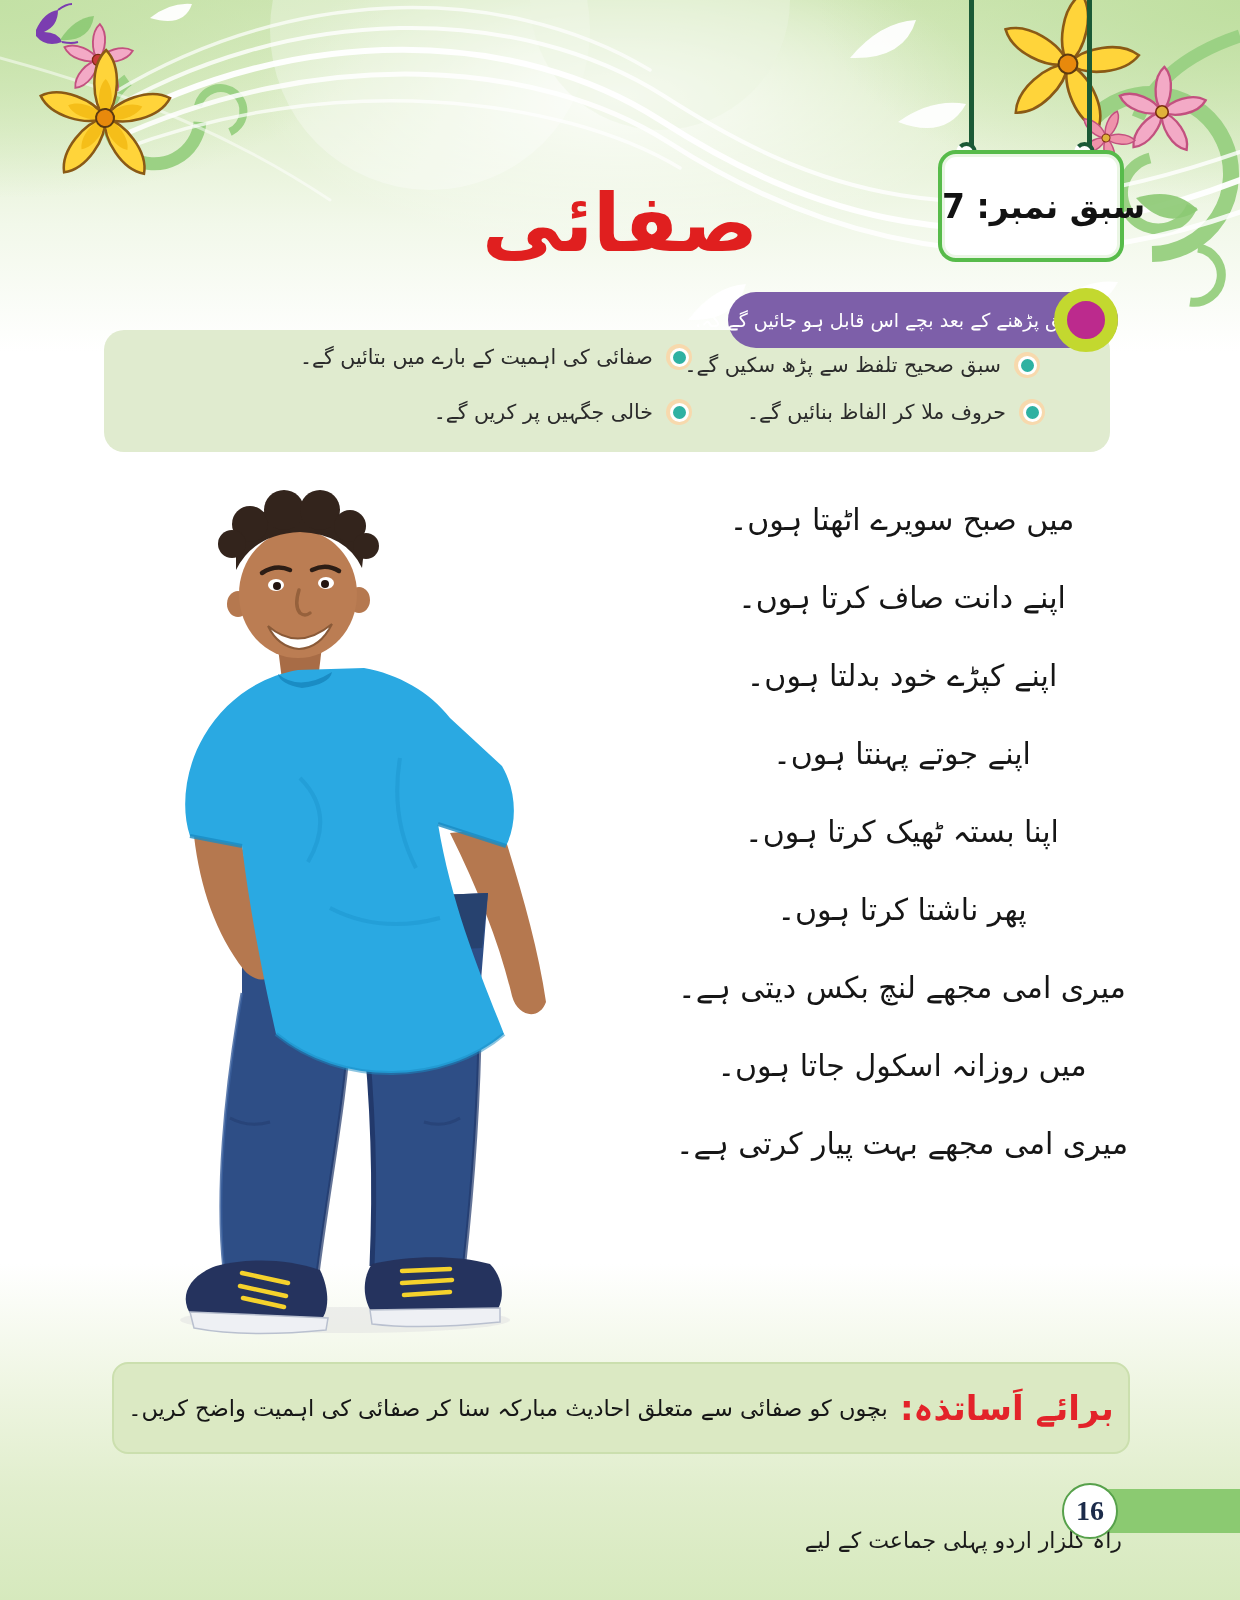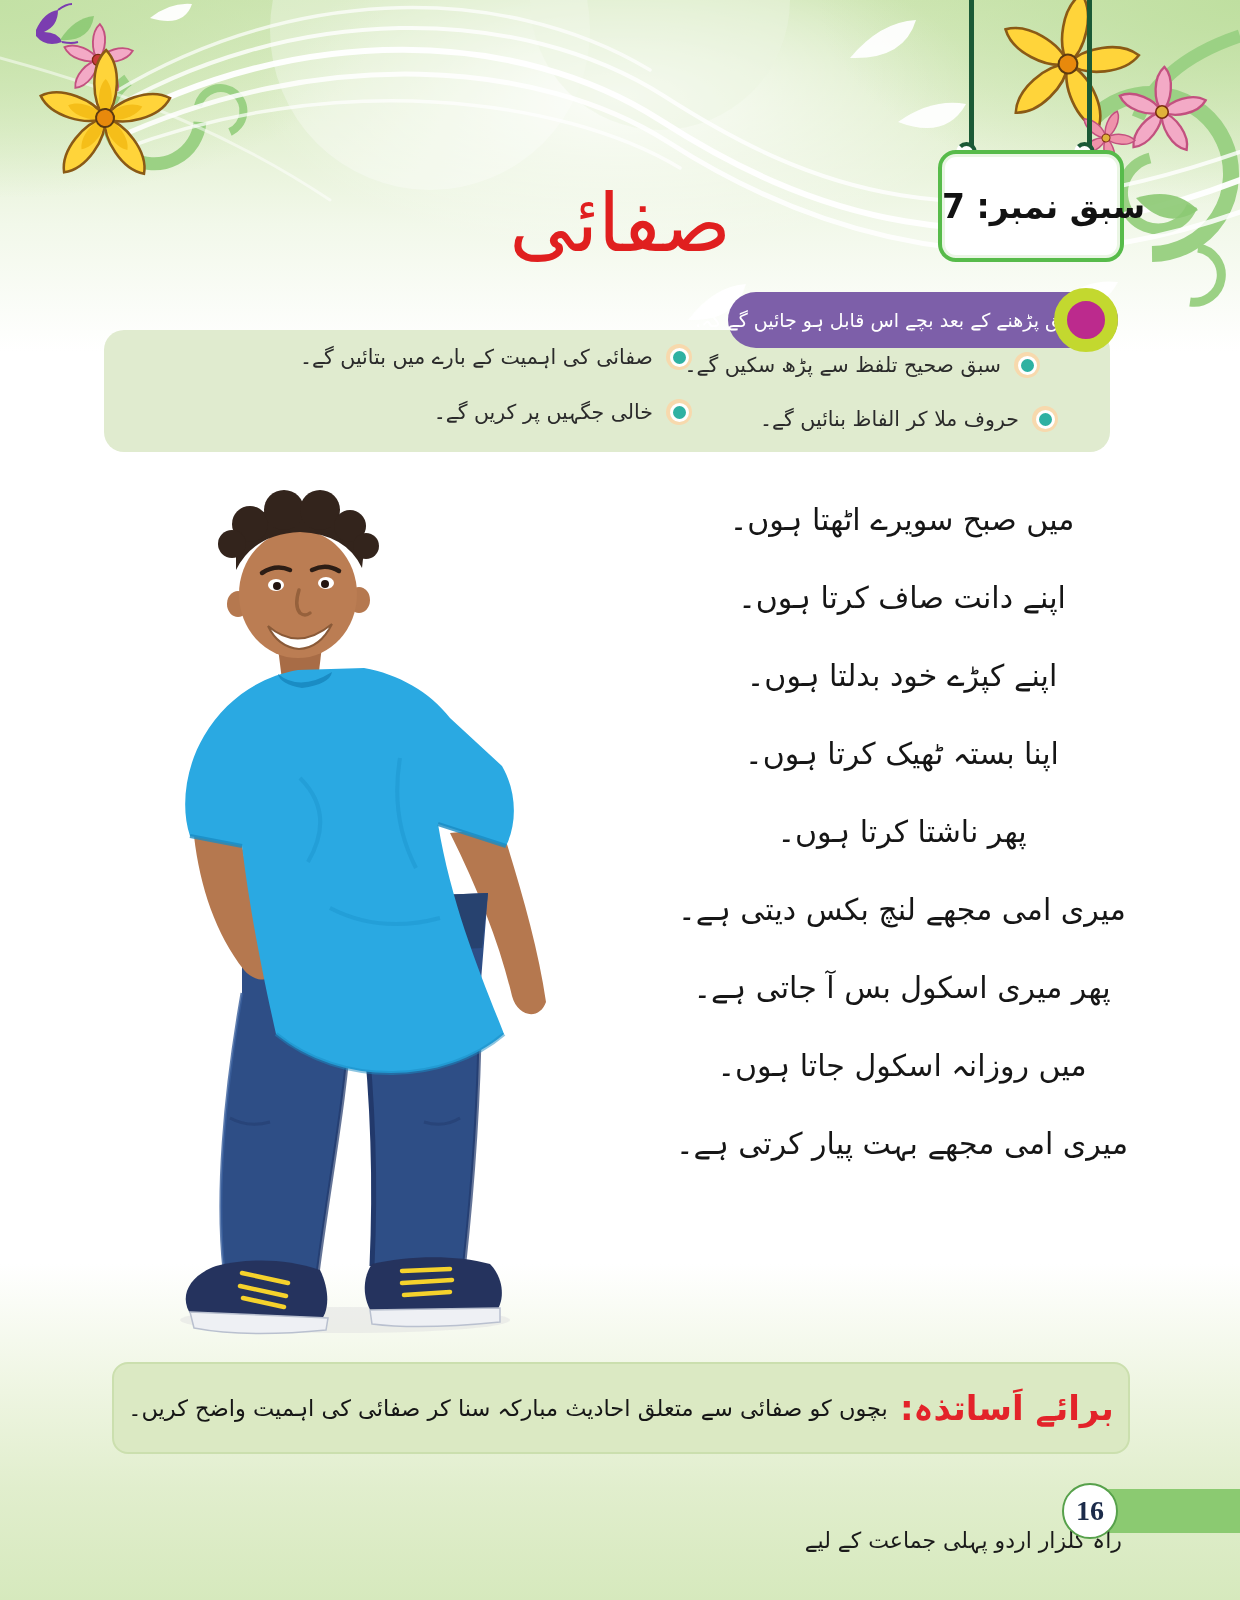--- a/index.html
+++ b/index.html
@@ -16,35 +16,35 @@
   svg{display:block;}
   
   .string{position:absolute;top:0;width:5px;height:152px;background:#1b5a36;}
   .curl{position:absolute;width:13px;height:13px;border:4px solid #1b5a36;border-left-color:transparent;border-radius:50%;background:#fff;}
   .lesson-tag{
     left:938px;top:150px;width:178px;height:104px;background:#ffffff;
     border:4px solid #57bb4a;border-radius:18px;box-shadow:inset 0 0 0 3px #eaf6e4;
     display:flex;align-items:center;justify-content:flex-end;
     font-size:33px;font-weight:bold;color:#121212;direction:rtl;white-space:nowrap;
   }
-  .page-title{left:0;right:0;top:176px;text-align:center;font-size:80px;line-height:1.2;font-weight:normal;color:#e01f1f;direction:rtl;}
+  .page-title{left:0;right:0;top:176px;text-align:center;font-size:80px;line-height:1.2;font-weight:bold;color:#e01f1f;direction:rtl;}
   
   .banner{
     left:728px;top:292px;width:390px;height:56px;background:#7d5fa9;border-radius:28px;
     display:flex;align-items:center;justify-content:center;box-sizing:border-box;
     padding:0 62px 0 16px;color:#ffffff;font-size:19px;direction:rtl;white-space:nowrap;z-index:3;
   }
   .banner-ring{
     left:1054px;top:288px;width:64px;height:64px;border-radius:50%;
     background:#bc2a8d;border:13px solid #c3d82f;box-sizing:border-box;z-index:4;
   }
   
   .objectives-box{left:104px;top:330px;width:1006px;height:122px;background:#e0ebcf;border-radius:20px;z-index:2;}
   .obj-item{position:absolute;display:flex;direction:rtl;align-items:center;gap:13px;font-size:20.5px;color:#2b2b2b;white-space:nowrap;}
-  .obj-item.o0{right:70px;top:22px;} .obj-item.o1{right:52px;top:69px;margin-top:7px;}
+  .obj-item.o0{right:70px;top:22px;} .obj-item.o1{right:65px;top:69px;}
   .obj-item.o2{right:418px;top:14px;} .obj-item.o3{right:418px;top:69px;}
   .bullet{width:26px;height:26px;border-radius:50%;background:#f7d9ad;display:flex;align-items:center;justify-content:center;flex:0 0 auto;}
   .bullet i{display:block;width:13px;height:13px;border-radius:50%;background:#2fb1a2;border:3px solid #ffffff;}
   
   .lines{left:612px;top:480px;width:580px;}
   .line{height:78px;display:flex;align-items:center;justify-content:center;font-size:30px;color:#161616;direction:rtl;white-space:nowrap;}
   
   .teacher-note{
     left:112px;top:1362px;width:1014px;height:88px;background:#dbe9c3;border:2px solid #cbdfae;border-radius:16px;
     display:flex;align-items:center;justify-content:center;gap:12px;direction:rtl;white-space:nowrap;
@@ -262,24 +262,24 @@
       <path d="M128,196 Q150,214 182,194 Q180,206 152,210 Q130,206 128,196 Z" fill="#1a8cc4"></path>
       <path d="M150,300 q36,36 8,84 M250,280 q-10,60 16,110 M180,430 q50,26 110,10" stroke="#1587bf" stroke-width="4" fill="none" opacity="0.3"></path>
       <path d="M126,556 C192,610 296,606 354,556" stroke="#1a8cc4" stroke-width="4" fill="none" opacity="0.5"></path>
     </g>
   </svg>
 
   <div class="abs lines">
     <div class="line">میں صبح سویرے اٹھتا ہوں۔</div>
     <div class="line">اپنے دانت صاف کرتا ہوں۔</div>
     <div class="line">اپنے کپڑے خود بدلتا ہوں۔</div>
+    <div class="line">اپنے جوتے پہنتا ہوں۔</div>
     <div class="line">اپنا بستہ ٹھیک کرتا ہوں۔</div>
     <div class="line">پھر ناشتا کرتا ہوں۔</div>
     <div class="line">میری امی مجھے لنچ بکس دیتی ہے۔</div>
-    <div class="line">پھر میری اسکول بس آ جاتی ہے۔</div>
     <div class="line">میں روزانہ اسکول جاتا ہوں۔</div>
     <div class="line">میری امی مجھے بہت پیار کرتی ہے۔</div>
   </div>
 
   <div class="abs teacher-note">
     <span class="label">برائے اَساتذہ:</span>
     <span class="text">بچوں کو صفائی سے متعلق احادیث مبارکہ سنا کر صفائی کی اہمیت واضح کریں۔</span>
   </div>
 
   <div class="abs footer-bar"></div>

